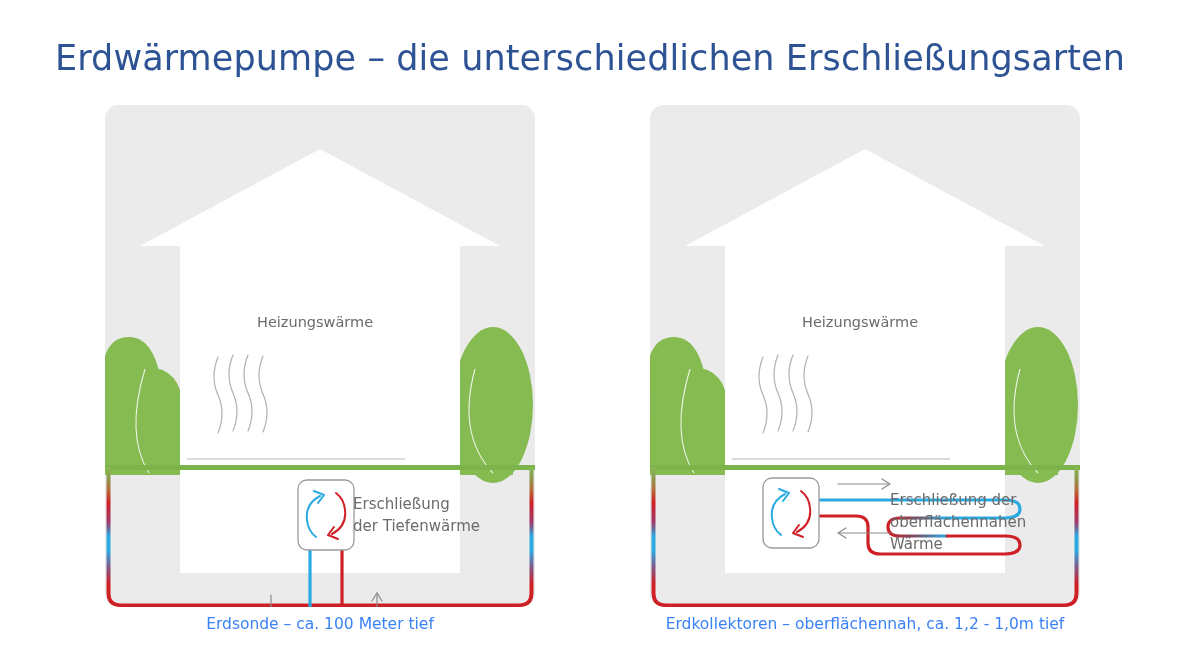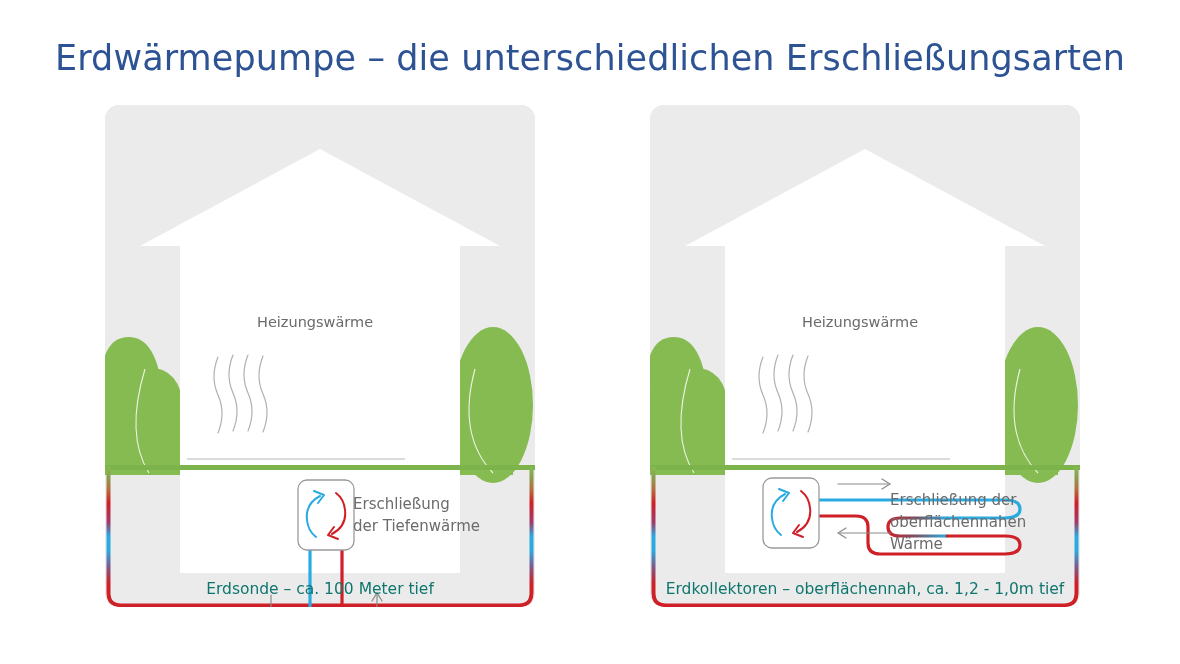--- a/index.html
+++ b/index.html
@@ -37,25 +37,25 @@
   .scene{
     position:absolute;left:0;top:0;
     width:430px;height:502px;
     border-radius:14px;
     overflow:hidden;
   }
   .scene svg{display:block;}
 
   .caption{
     position:absolute;
-    top:580px;
+    top:615px;
     width:100%;
     text-align:center;
     font-size:15.5px;
-    color:#0f766e;
+    color:#3b82f6;
     white-space:nowrap;
   }
   .cap-left{left:105px;width:430px;}
   .cap-right{left:650px;width:430px;}
 
   .lbl{
     fill:#6b6b6b;
     font-family:"DejaVu Sans","Liberation Sans",sans-serif;
   }
   .lbl-heiz{font-size:14.5px;}

